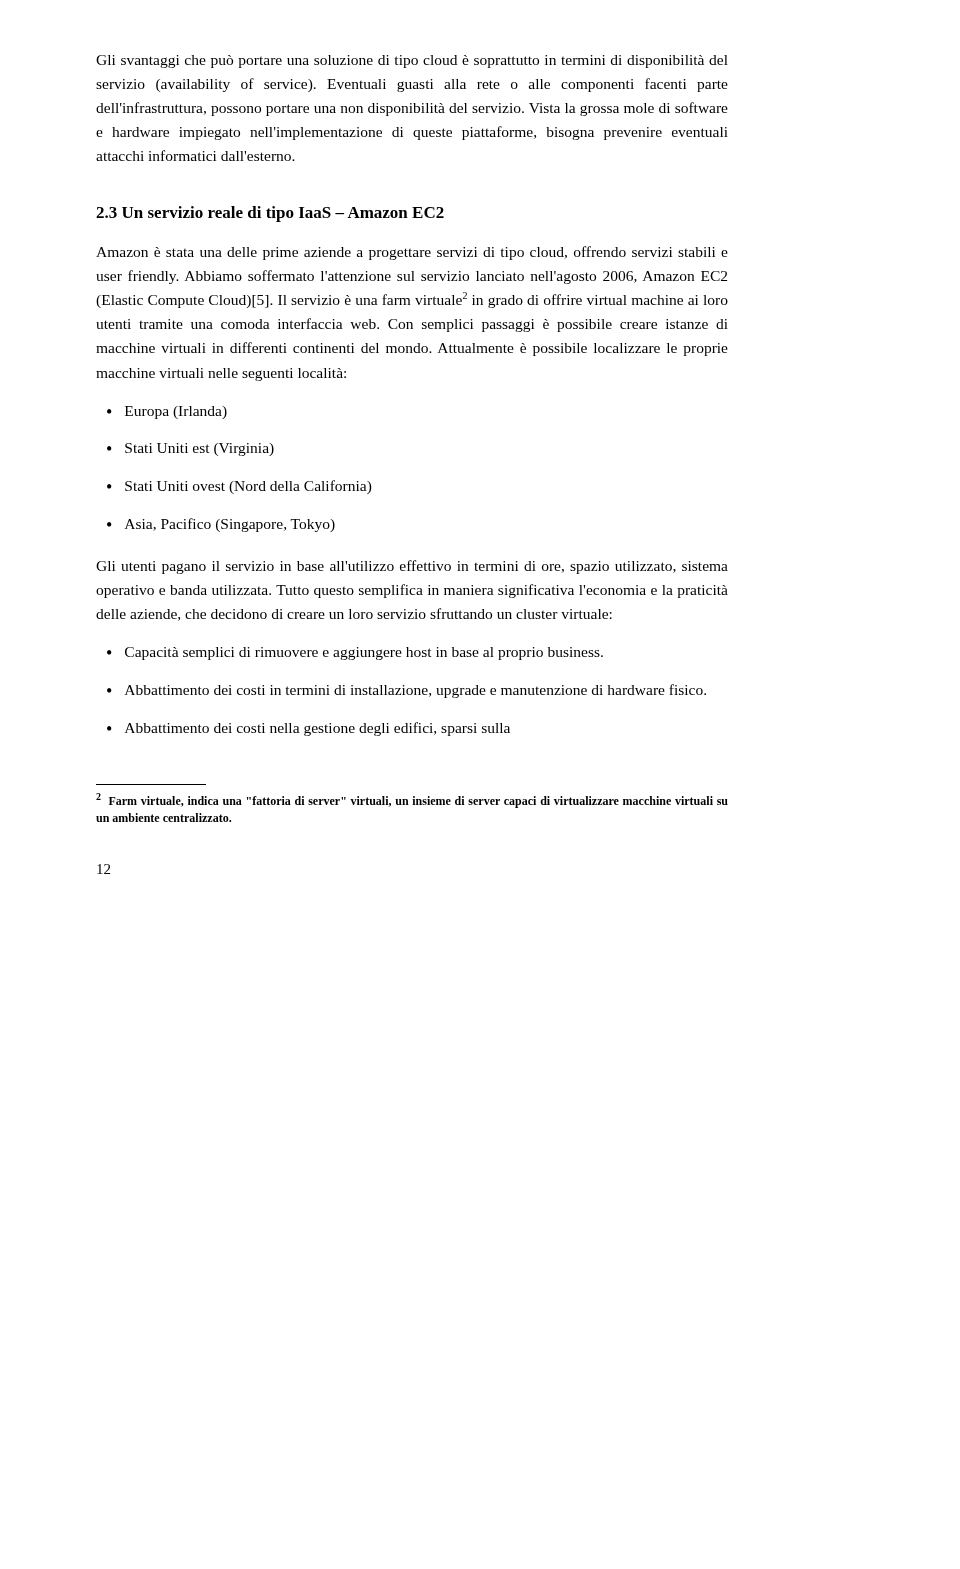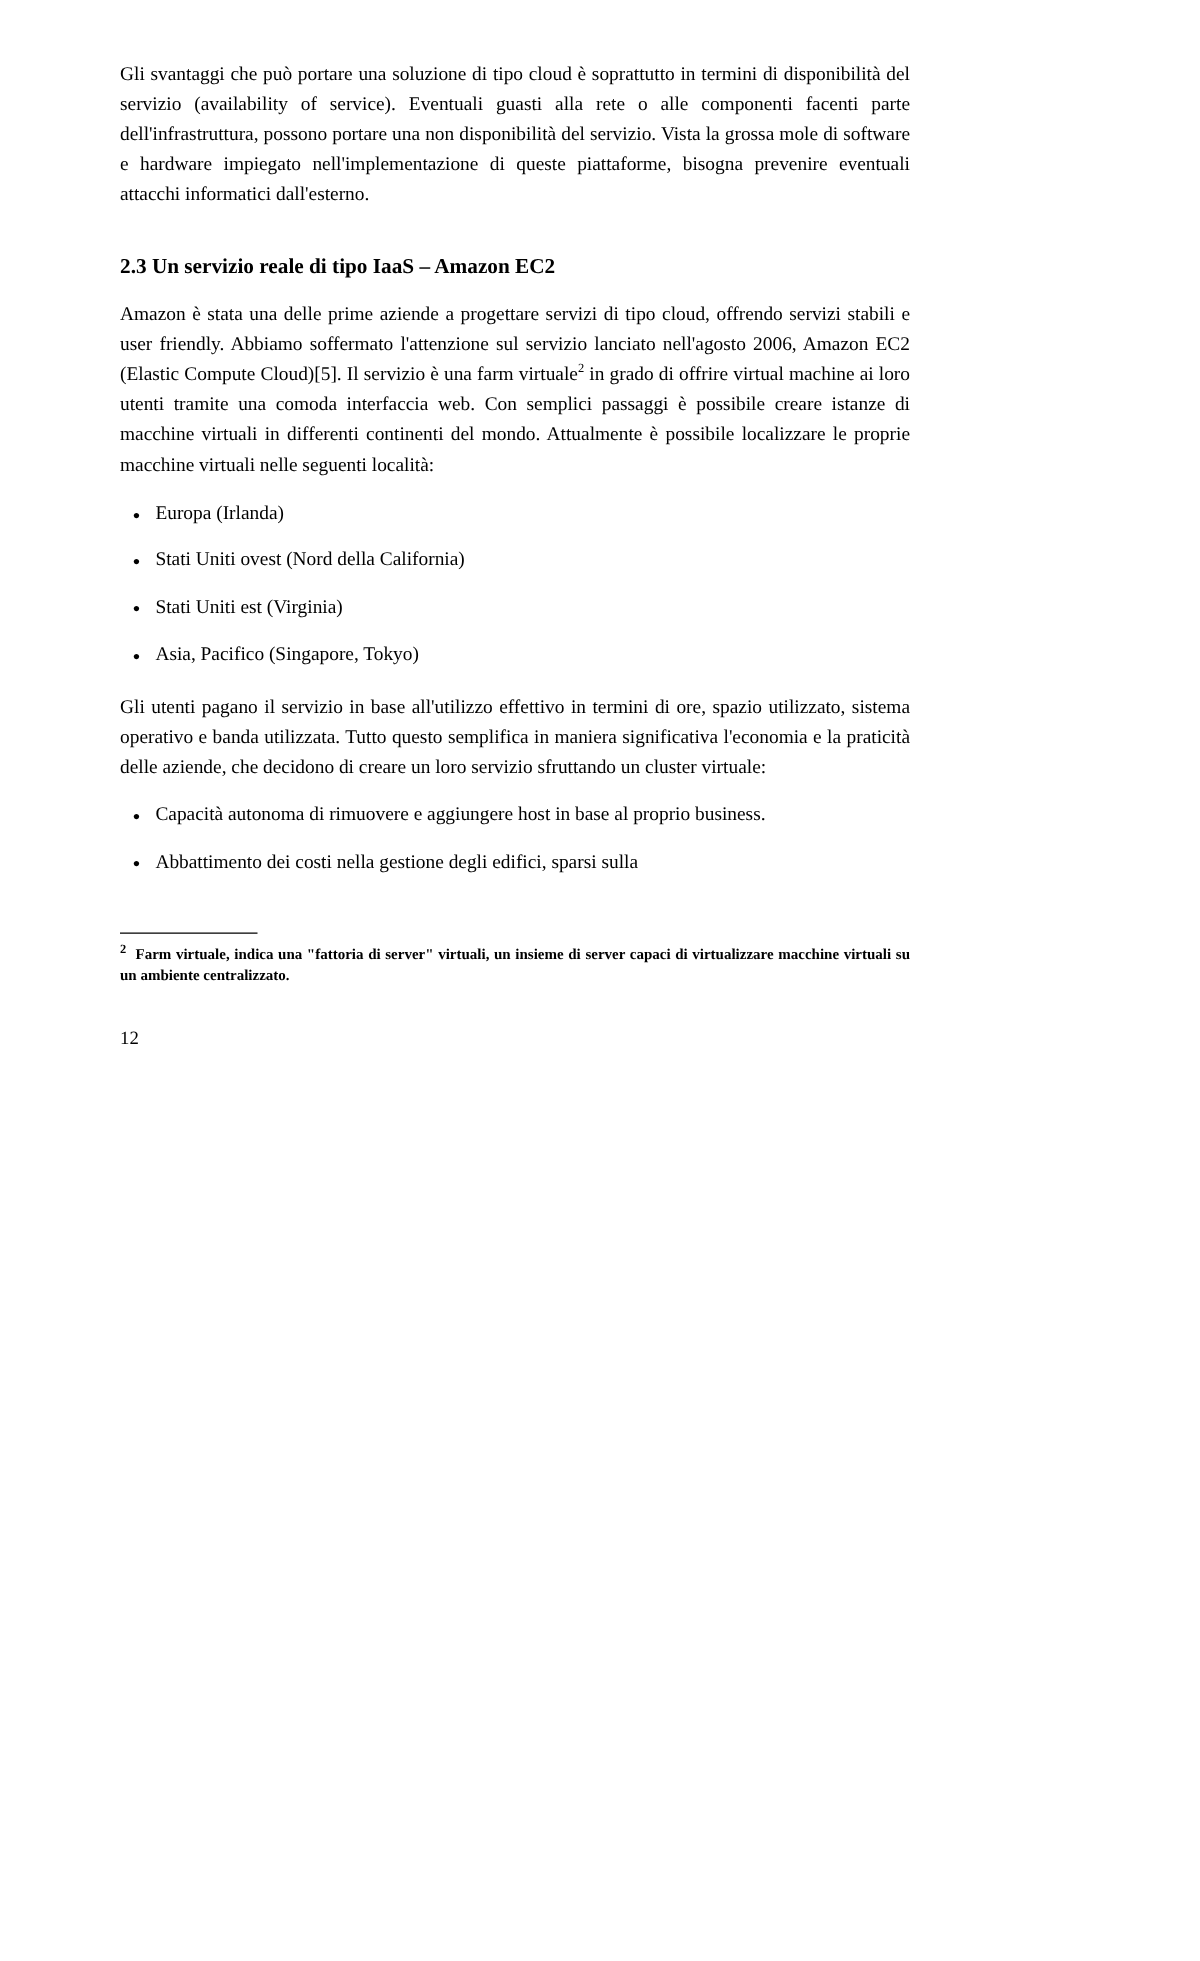--- a/index.html
+++ b/index.html
@@ -106,37 +106,40 @@
 
   <p class="text-block">
     Amazon è stata una delle prime aziende a progettare servizi di tipo cloud, offrendo servizi stabili e user friendly. Abbiamo soffermato l'attenzione sul servizio lanciato nell'agosto 2006, Amazon EC2 (Elastic Compute Cloud)[5]. Il servizio è una farm virtuale<sup>2</sup> in grado di offrire virtual machine ai loro utenti tramite una comoda interfaccia web. Con semplici passaggi è possibile creare istanze di macchine virtuali in differenti continenti del mondo. Attualmente è possibile localizzare le proprie macchine virtuali nelle seguenti località:
   </p>
 
   <ul class="bullet-list">
     <li>
       <span>Europa (Irlanda)</span>
     </li>
     <li>
-      <span>Stati Uniti ovest (Nord della California)</span>
+      <span>Stati Uniti est (Virginia)</span>
     </li>
     <li>
-      <span>Stati Uniti est (Virginia)</span>
+      <span>Stati Uniti ovest (Nord della California)</span>
     </li>
     <li>
       <span>Asia, Pacifico (Singapore, Tokyo)</span>
     </li>
   </ul>
 
   <p class="text-block">
     Gli utenti pagano il servizio in base all'utilizzo effettivo in termini di ore, spazio utilizzato, sistema operativo e banda utilizzata. Tutto questo semplifica in maniera significativa l'economia e la praticità delle aziende, che decidono di creare un loro servizio sfruttando un cluster virtuale:
   </p>
 
   <ul class="bullet-list">
     <li>
-      <span>Capacità autonoma di rimuovere e aggiungere host in base al proprio business.</span>
+      <span>Capacità semplici di rimuovere e aggiungere host in base al proprio business.</span>
+    </li>
+    <li>
+      <span>Abbattimento dei costi in termini di installazione, upgrade e manutenzione di hardware fisico.</span>
     </li>
     <li>
       <span>Abbattimento dei costi nella gestione degli edifici, sparsi sulla</span>
     </li>
   </ul>
 
   <hr class="footnote-divider">
   <p class="footnote-text">
     <sup>2</sup>&nbsp;&nbsp;Farm virtuale, indica una "fattoria di server" virtuali, un insieme  di server capaci di virtualizzare macchine virtuali su un ambiente centralizzato.
   </p>

